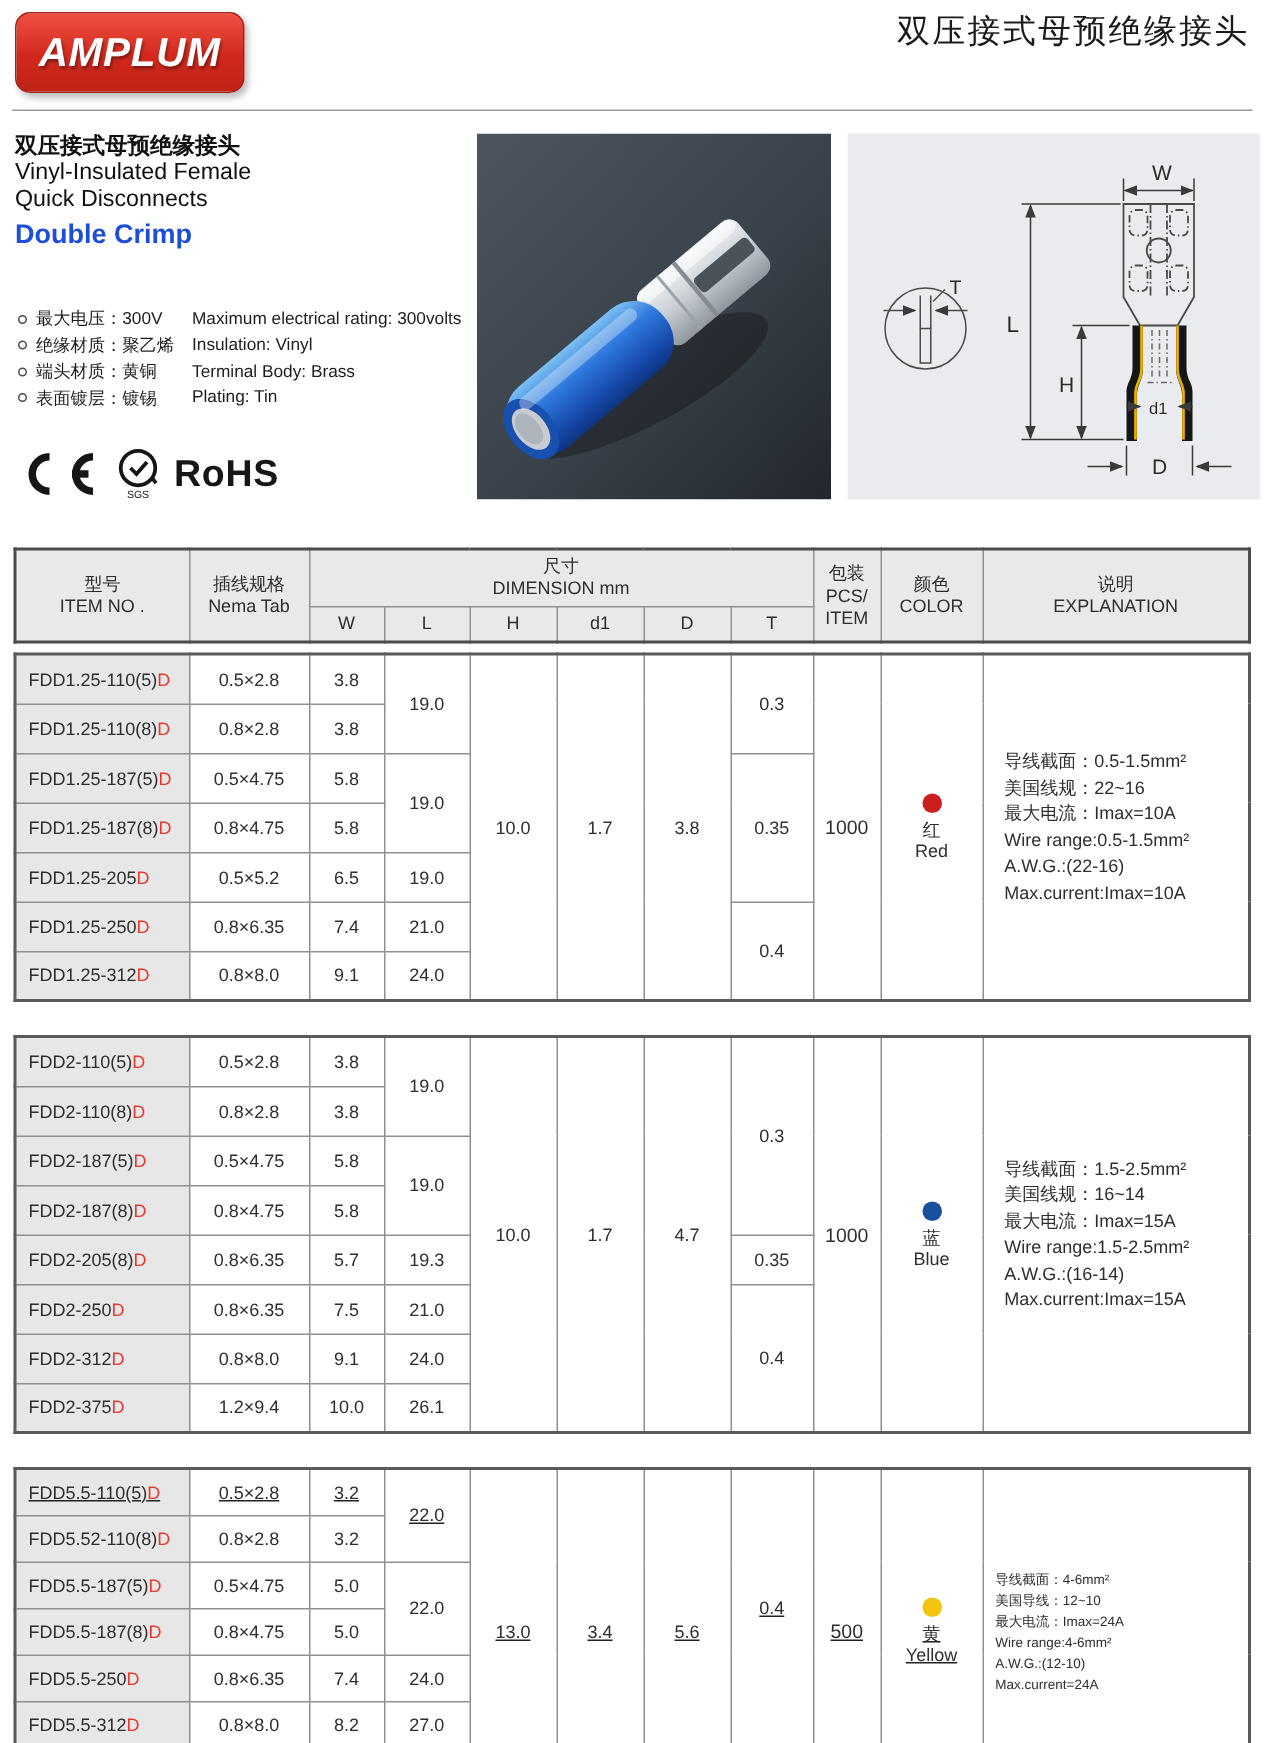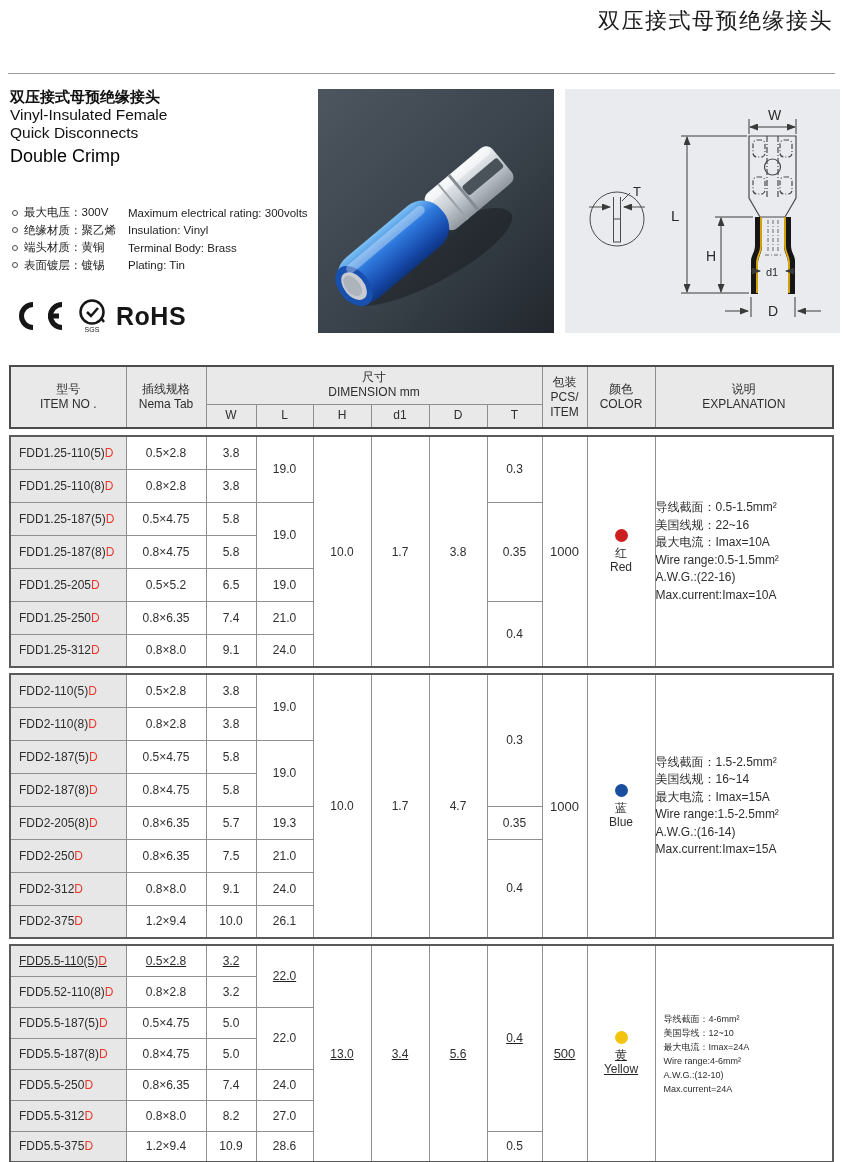--- a/index.html
+++ b/index.html
@@ -15,55 +15,58 @@
         text-shadow:1px 2px 2px rgba(0,0,0,.35)}
   .titles{position:absolute;right:10px;top:6px;text-align:right}
   .title-zh{font-size:22px;letter-spacing:1.5px;color:#1b1b1b}
   .title-en{font-size:18px;color:#1b1b1b;margin-top:3px}
   .rule{position:absolute;left:8px;right:8px;top:73px;height:1px;background:#9a9a9a}
 
   
   .prod-zh{position:absolute;left:10px;top:88px;font-size:15px;font-weight:bold;color:#111}
   .prod-en1{position:absolute;left:10px;top:106px;font-size:15.5px;color:#111}
   .prod-en2{position:absolute;left:10px;top:124px;font-size:15.5px;color:#111}
-  .crimp{position:absolute;left:10px;top:146px;font-size:18px;font-weight:normal;color:#000000}
+  .crimp{position:absolute;left:10px;top:146px;font-size:18px;font-weight:bold;color:#1d4ed8}
   .spec-list{position:absolute;left:12px;top:204px;width:300px;list-style:none}
   .spec-list li{display:flex;align-items:center;height:17.5px;font-size:11.5px;color:#1d1d1d}
   .bullet{flex:0 0 auto;width:6px;height:6px;border:1.5px solid #4a4a4a;border-radius:50%;margin-right:6px}
   .spec-zh{width:104px}
   .certs{position:absolute;left:10px;top:296px;height:40px;display:flex;align-items:center;gap:9px}
   .rohs{font-size:25px;font-weight:bold;color:#161616;letter-spacing:.5px}
 
   
   .photo{position:absolute;left:318px;top:89px;width:236px;height:244px}
   .diagram{position:absolute;left:565px;top:89px;width:275px;height:244px;background:#e9ebee}
   .diagram svg text{fill:#2b2b2b}
 
   
   .tables{position:absolute;left:9px;top:365px;width:826px}
   .tbl{border-collapse:collapse;table-layout:fixed;width:825px}
   .tbl th,.tbl td{border:1px solid #8f8f8f;font-size:12px;font-weight:normal;text-align:center;
         vertical-align:middle;color:#2e2e2e;padding:0}
   .header-table{border:2px solid #4c4c4c;margin-bottom:6px}
   .header-table th{background:#e9e9e9;line-height:15px}
-  .group-table{border:2px solid #5a5a5a;margin-bottom:5px}
+  .group-table{border:2px solid #5a5a5a;margin-bottom:22px}
   td.item{background:#e7e7e7;text-align:left;padding-left:8px}
   .red{color:#e8382d}
   td.pack{font-size:13px}
   .dot{display:inline-block;width:13px;height:13px;border-radius:50%;margin-bottom:1px}
   td.colorcell div{line-height:14px}
-  td.expl{text-align:left;font-size:12px;line-height:17.5px}
+  td.expl{text-align:left;padding-left:14px;font-size:12px;line-height:17.5px}
   td.expl .ecol{display:inline-block;vertical-align:middle;font-size:9px;line-height:14px;margin-right:7px;padding-left:0}
   td.expl.two{padding-left:8px}
 </style>
 </head>
 <body>
 
 <div class="page">
 
+  <div class="logo">
+    <span>AMPLUM</span>
+  </div>
   <div class="titles">
     <div class="title-zh">双压接式母预绝缘接头</div>
   </div>
   <div class="rule"></div>
 
   <div class="prod-zh">双压接式母预绝缘接头</div>
   <div class="prod-en1">Vinyl-Insulated Female</div>
   <div class="prod-en2">Quick Disconnects</div>
   <div class="crimp">Double Crimp</div>
   <ul class="spec-list">

